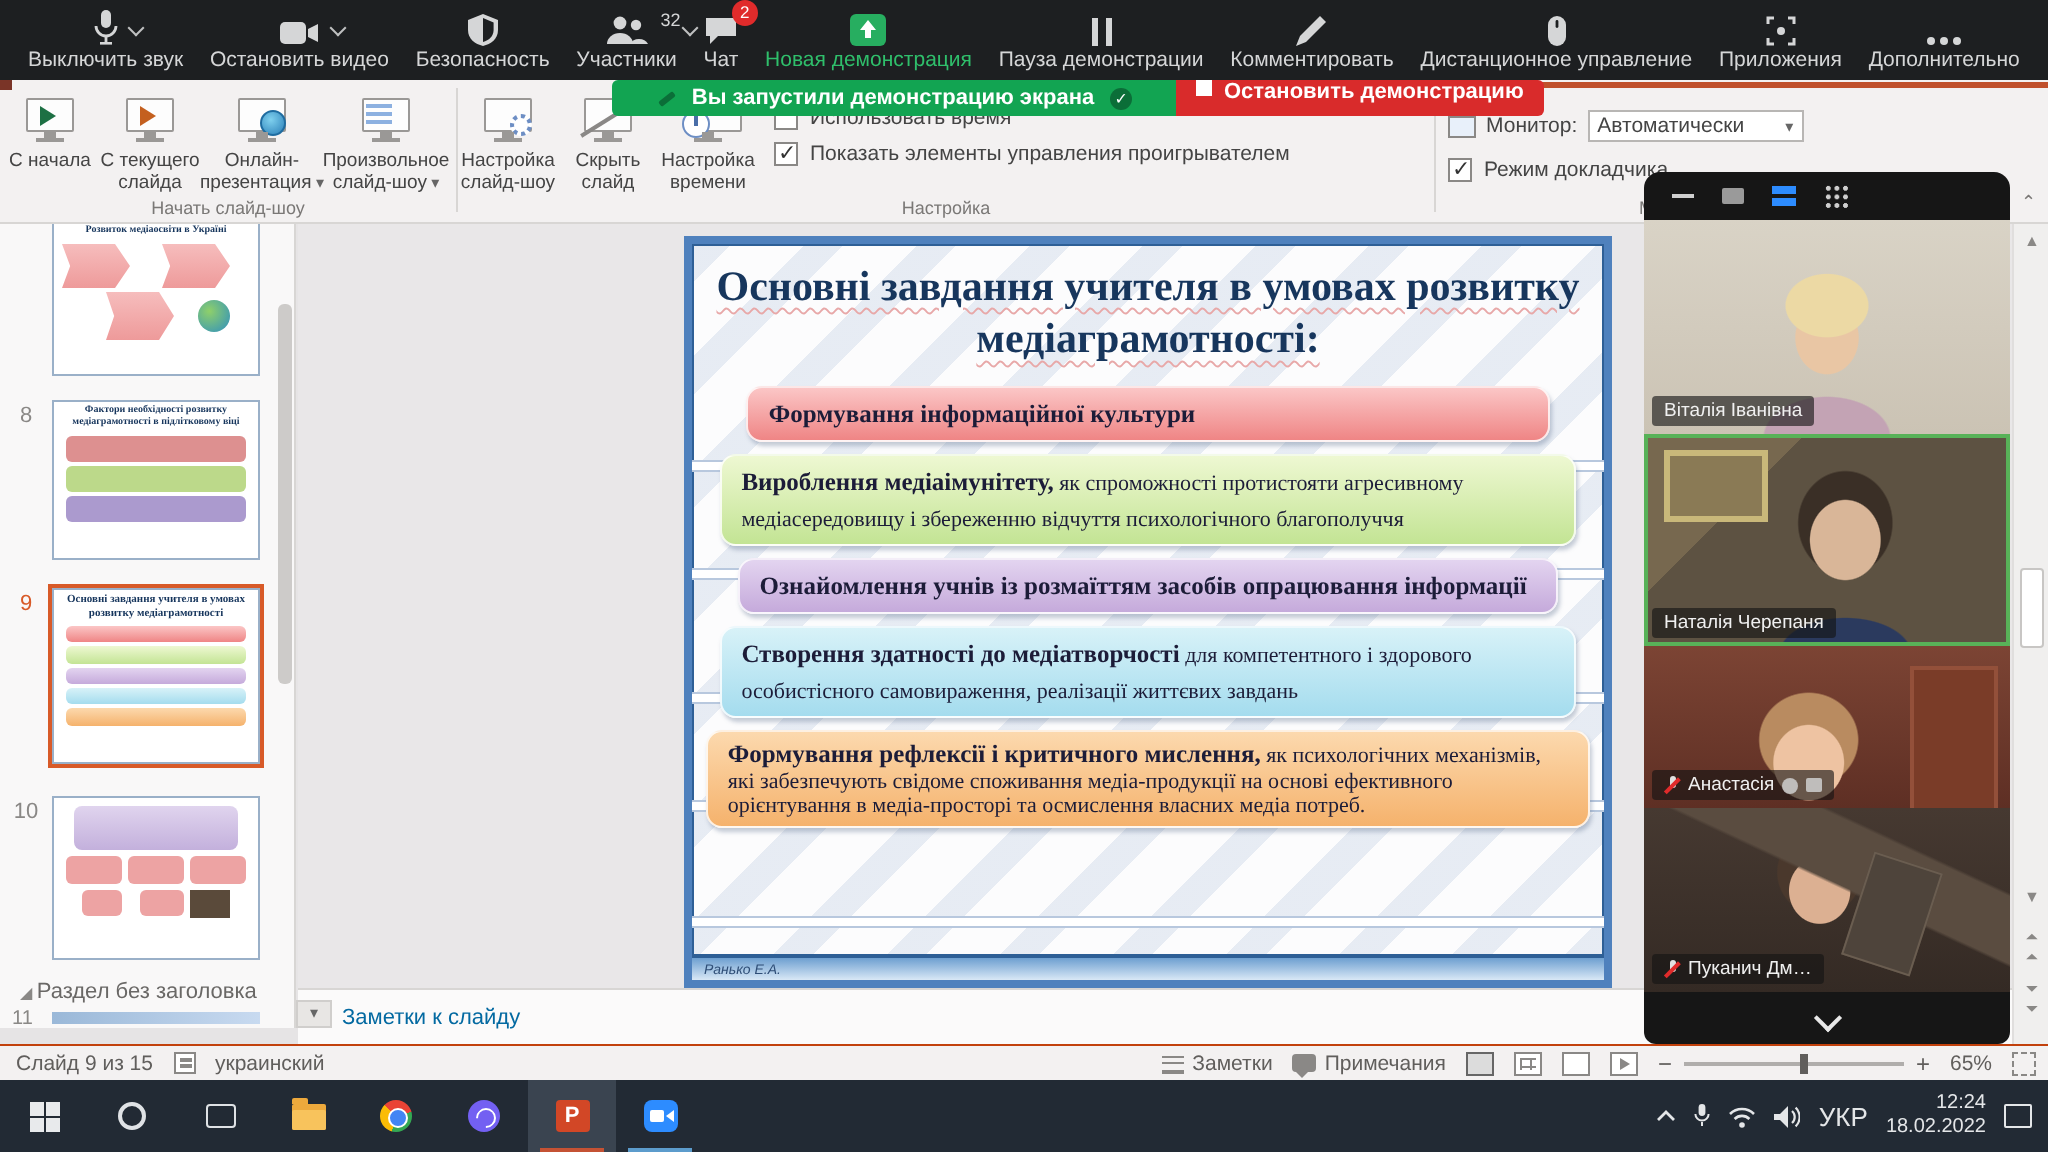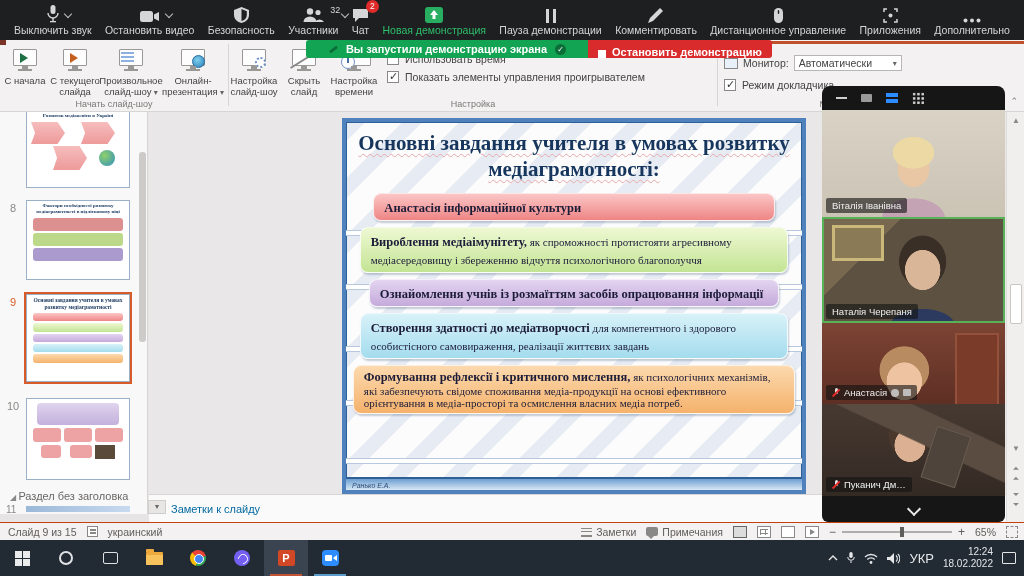--- a/index.html
+++ b/index.html
@@ -18,21 +18,21 @@
   .zt-item svg { display:block; }
 
   
   .share-line { position:absolute; left:630px; top:41px; width:394px; height:3px; background:#c0502c; z-index:55; }
   .edge-sliver { position:absolute; left:0; top:0; width:6px; height:45px; background:#7a3427; z-index:54; }
 
   
   .banner-row { position:absolute; left:306px; top:40px; height:18px; display:flex; z-index:65; }
   .banner-green { background:#12a452; color:#fff; display:flex; align-items:center; gap:8px; padding:0 10px; border-radius:3px 0 0 3px; width:282px; justify-content:center; }
   .banner-green .msg { font-size:11px; font-weight:bold; white-space:nowrap; }
-  .banner-red { background:#d92b2b; color:#fff; display:flex; align-items:flex-end; gap:6px; padding:0 10px; border-radius:0 3px 3px 0; cursor:pointer; }
+  .banner-red { background:#d92b2b; color:#fff; display:flex; align-items:flex-start; gap:6px; padding:0 10px; border-radius:0 3px 3px 0; cursor:pointer; }
   .banner-red .stop-sq { width:8px; height:8px; background:#fff; }
   .banner-red .lbl { font-size:11px; font-weight:bold; white-space:nowrap; }
   .check-circle { width:11px; height:11px; border-radius:50%; background:#0b6e38; color:#fff; font-size:8px; display:flex; align-items:center; justify-content:center; }
   .pencil-glyph { width:10px; height:10px; position:relative; }
   .pencil-glyph::before { content:""; position:absolute; left:1px; top:4px; width:9px; height:3px; background:#0b6e38; transform:rotate(-38deg); border-radius:1px; }
 
   
   .ribbon { position:absolute; left:0; top:40px; width:1024px; height:72px; background:#f3f1f1; border-bottom:1px solid #d8d6d4; z-index:10; display:flex; }
   .rgroup { position:relative; height:100%; display:flex; align-items:flex-start; padding-top:7px; }
   .rgroup .gname { position:absolute; bottom:2px; left:0; right:0; text-align:center; font-size:9px; color:#7a7876; }
@@ -346,34 +346,34 @@
           <span class="scr"></span>
           <span class="play dark"></span>
           <span class="stand"></span>
           <span class="base"></span>
         </span>
       <span class="lbl">С текущего слайда</span>
     </div>
     <div class="rbtn">
       <span class="ric">
           <span class="scr"></span>
+          <span class="globe"></span>
+          <span class="stand"></span>
+          <span class="base"></span>
+        </span>
+      <span class="lbl caret">Онлайн-презентация</span>
+    </div>
+    <div class="rbtn">
+      <span class="ric">
+          <span class="scr"></span>
           <span class="lines"></span>
           <span class="stand"></span>
           <span class="base"></span>
         </span>
       <span class="lbl caret">Произвольное слайд-шоу</span>
-    </div>
-    <div class="rbtn">
-      <span class="ric">
-          <span class="scr"></span>
-          <span class="globe"></span>
-          <span class="stand"></span>
-          <span class="base"></span>
-        </span>
-      <span class="lbl caret">Онлайн-презентация</span>
     </div>
     <div class="gname">Начать слайд-шоу</div>
   </div>
   <div class="rsep"></div>
   <div class="rgroup" style="width:488px">
     <div class="rbtn narrow">
       <span class="ric">
           <span class="scr"></span>
           <span class="gear"></span>
           <span class="stand"></span>
@@ -492,21 +492,21 @@
   <div class="thumb-scroll"></div>
 </div>
 <div class="panel-divider-btn">▾</div>
 
 <div class="canvas">
   <div class="slide">
     <div class="slide-title">Основні завдання учителя в умовах розвитку медіаграмотності:</div>
 
     <div class="conn" style="top:108px"></div>
     <div class="sbox pink">
-      <b>Анастасія інформаційної культури</b><span></span>
+      <b>Формування інформаційної культури</b><span></span>
     </div>
     <div class="conn" style="top:162px"></div>
     <div class="sbox green">
       <b>Вироблення медіаімунітету,</b><span> як спроможності протистояти агресивному медіасередовищу і збереженню відчуття психологічного благополуччя</span>
     </div>
     <div class="conn" style="top:224px"></div>
     <div class="sbox purple">
       <b>Ознайомлення учнів із розмаїттям засобів опрацювання інформації</b><span></span>
     </div>
     <div class="conn" style="top:278px"></div>

